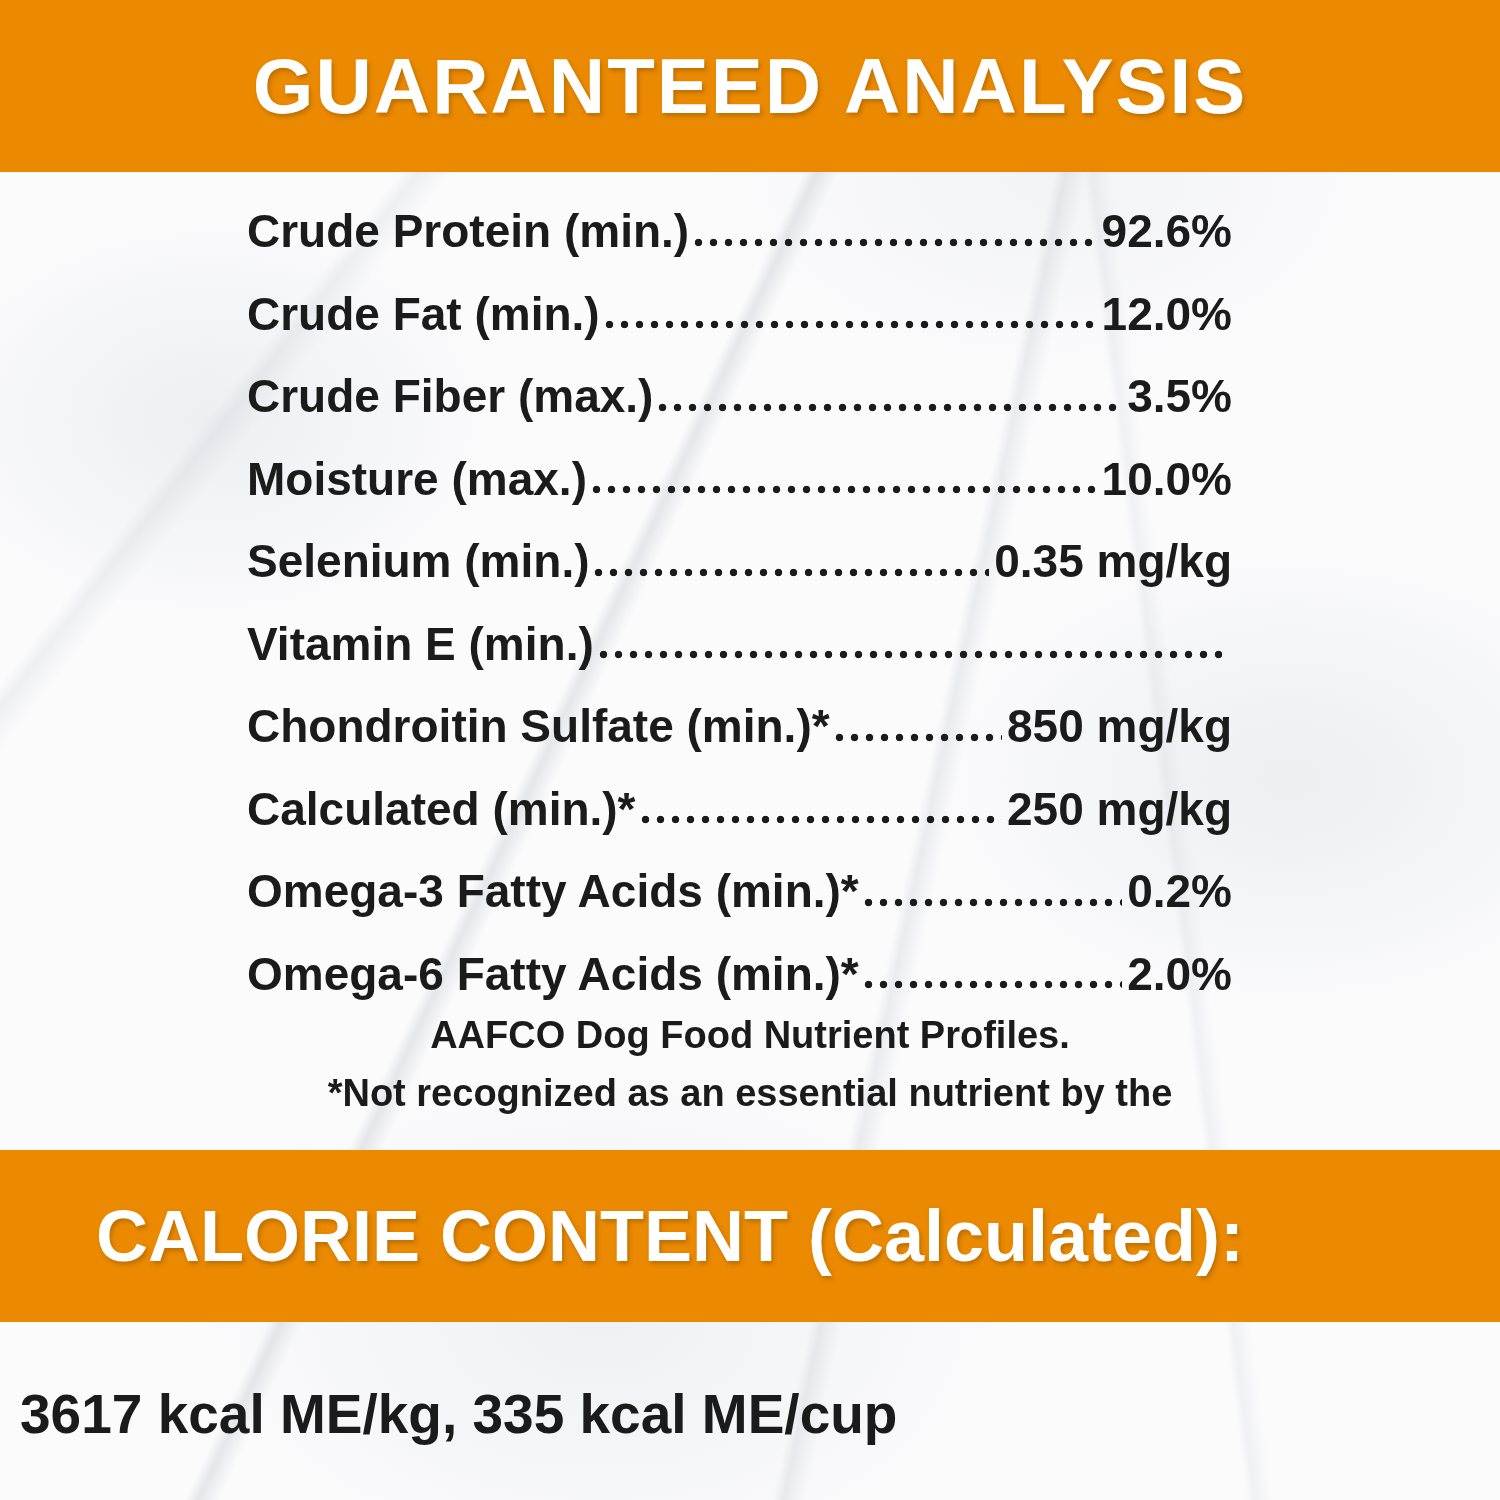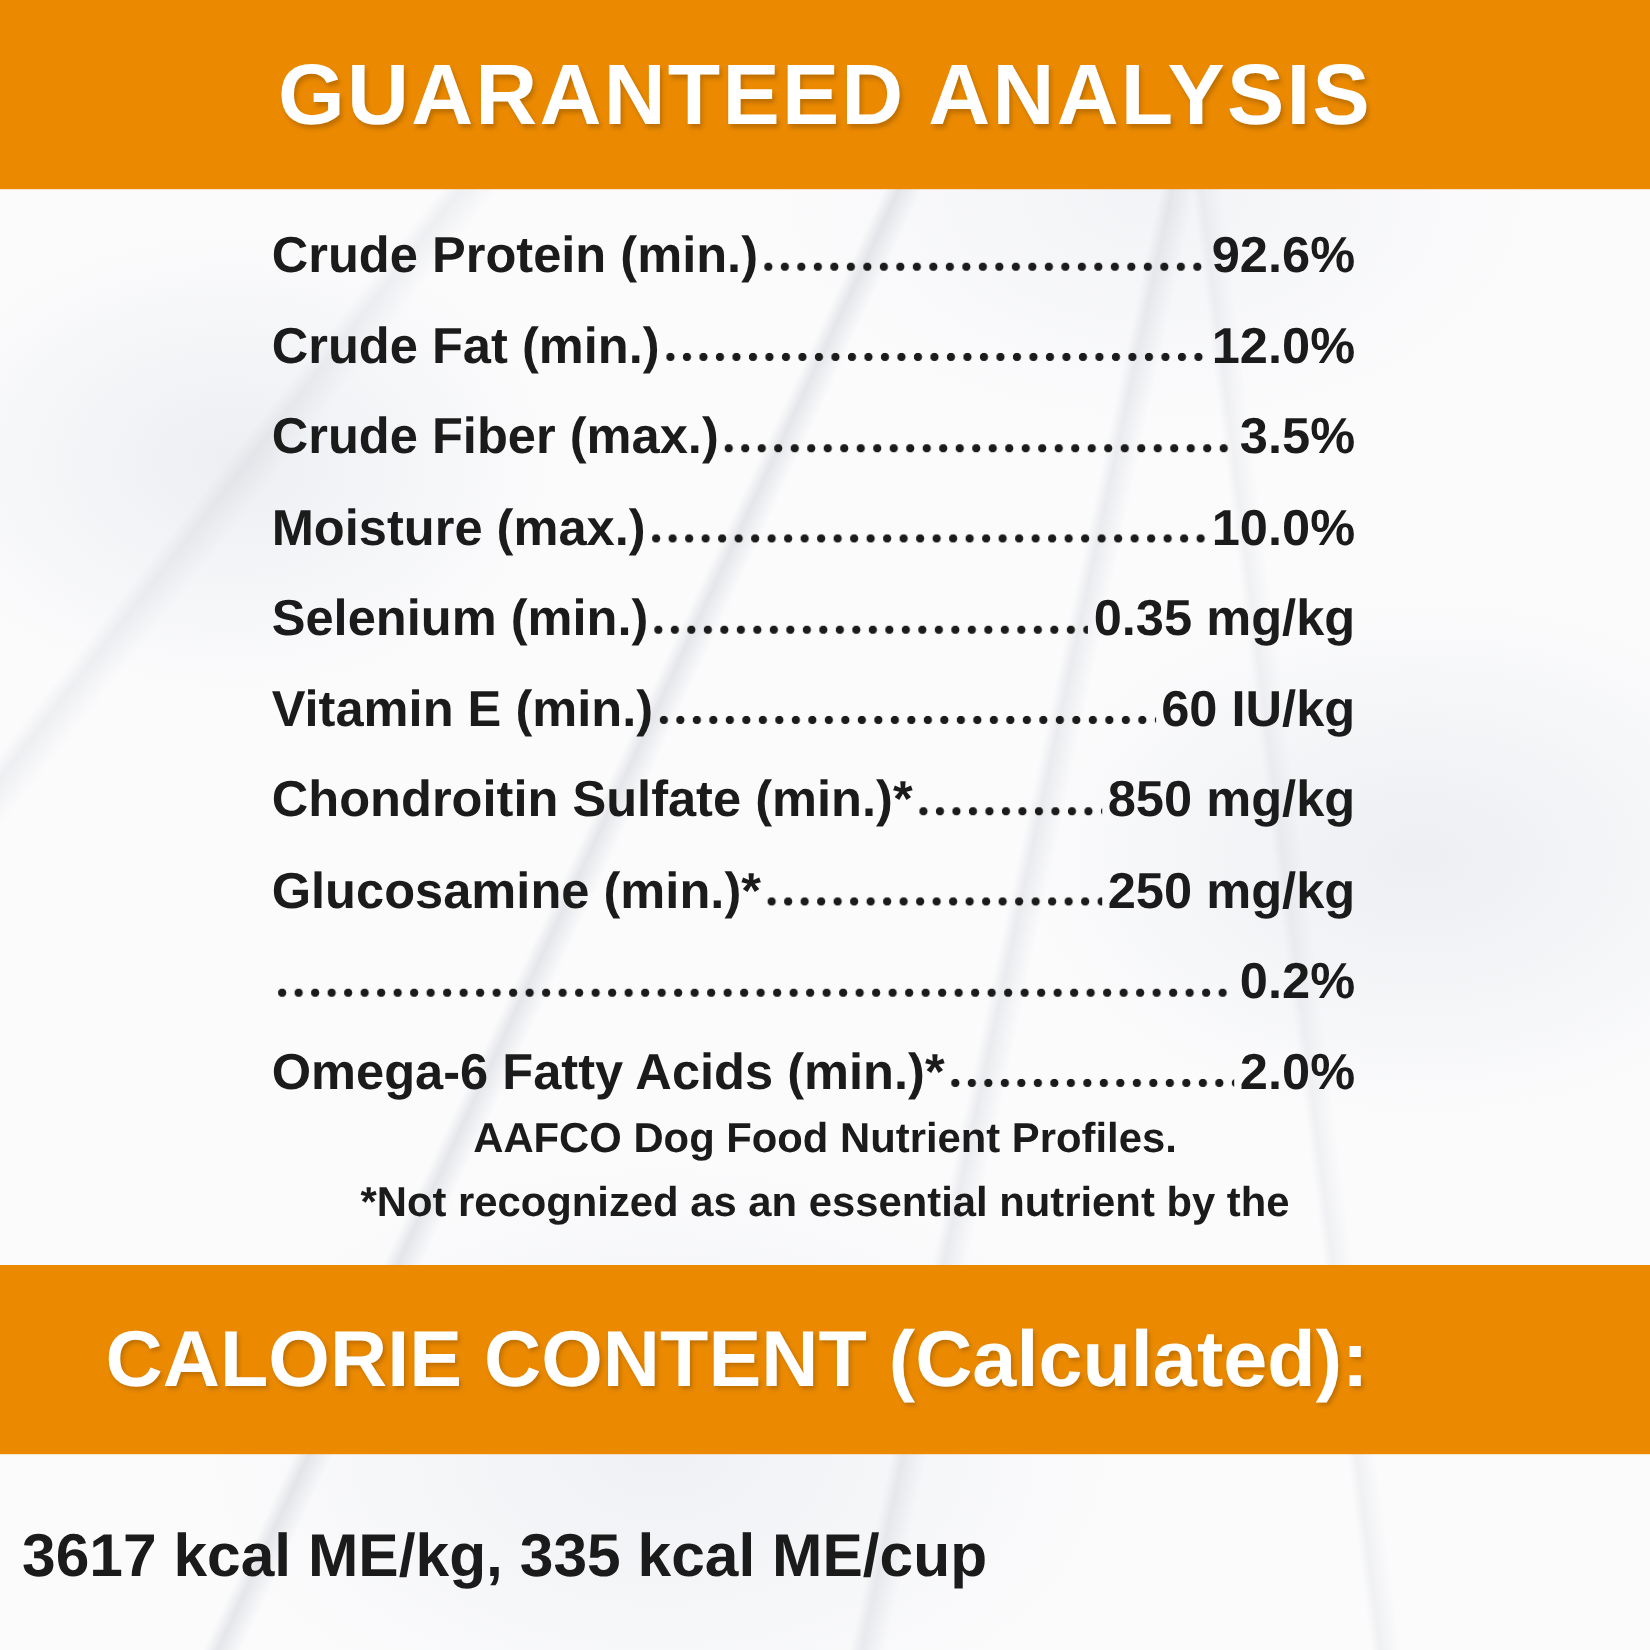--- a/index.html
+++ b/index.html
@@ -108,33 +108,33 @@
       <span class="row-value">10.0%</span>
     </div>
     <div class="analysis-row">
       <span class="row-label">Selenium (min.)</span>
       <span class="dot-leader"></span>
       <span class="row-value">0.35 mg/kg</span>
     </div>
     <div class="analysis-row">
       <span class="row-label">Vitamin E (min.)</span>
       <span class="dot-leader"></span>
-      <span class="row-value">60 IU/kg</span>
     </div>
     <div class="analysis-row">
       <span class="row-label">Chondroitin Sulfate (min.)*</span>
       <span class="dot-leader"></span>
       <span class="row-value">850 mg/kg</span>
     </div>
     <div class="analysis-row">
-      <span class="row-label">Glucosamine (min.)*</span>
+      <span class="row-label">Calculated (min.)*</span>
       <span class="dot-leader"></span>
       <span class="row-value">250 mg/kg</span>
     </div>
     <div class="analysis-row">
+      <span class="row-label">Omega-3 Fatty Acids (min.)*</span>
       <span class="dot-leader"></span>
       <span class="row-value">0.2%</span>
     </div>
     <div class="analysis-row">
       <span class="row-label">Omega-6 Fatty Acids (min.)*</span>
       <span class="dot-leader"></span>
       <span class="row-value">2.0%</span>
     </div>
   </div>
 

